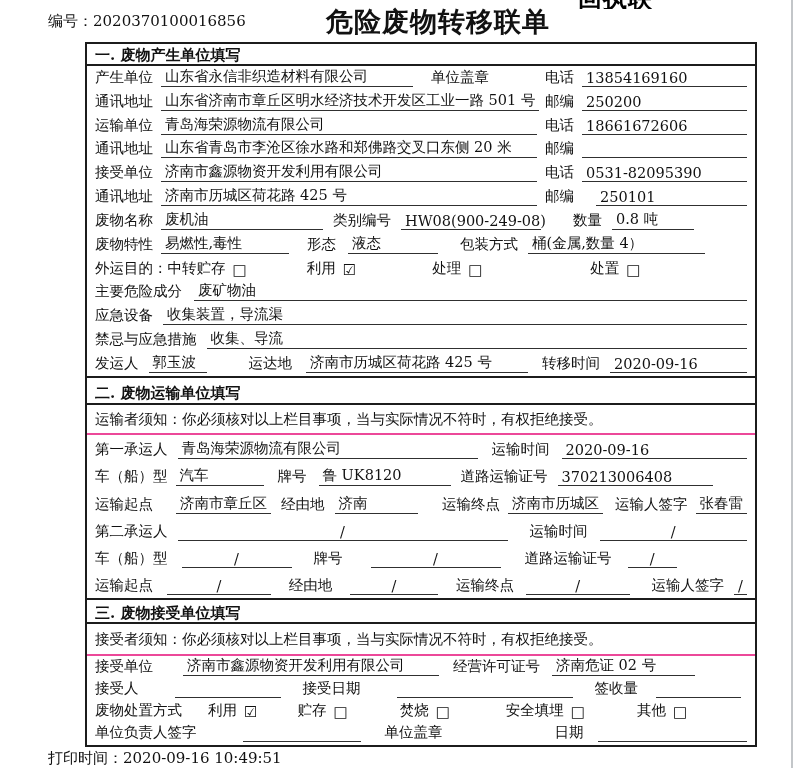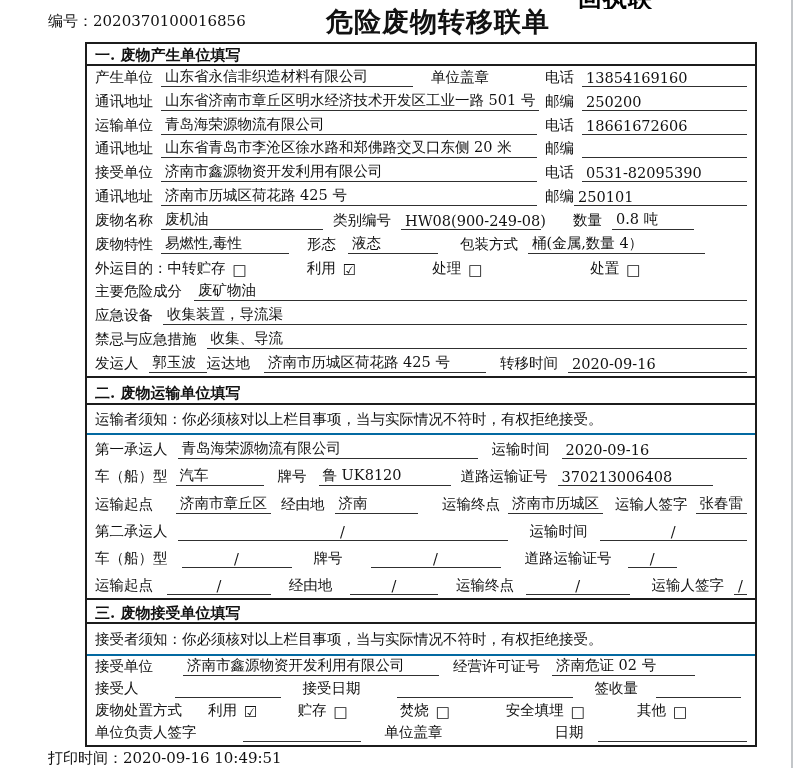--- a/index.html
+++ b/index.html
@@ -26,21 +26,21 @@
   .sec1 { height:335px; }
   .sec2 { height:224px; border-top:2px solid #1c1c1c; }
   .sec3 { flex:1; border-top:2px solid #1c1c1c; }
 
   .sec-h { font-weight:bold; font-size:15px; padding:2px 8px 0 8px;
     border-bottom:2px solid #1c1c1c; }
   .sec1 .sec-h { height:22px; }
   .sec2 .sec-h { height:27px; padding-top:6px; }
   .sec3 .sec-h { height:24px; padding-top:4px; }
 
-  .notice { border-bottom:2px solid #0369a1; display:flex; align-items:center;
+  .notice { border-bottom:2px solid #ec4899; display:flex; align-items:center;
     padding:12px 8px; font-size:14.5px; }
   .sec2 .notice { height:30px; }
   .sec3 .notice { height:32px; }
 
   .row { flex:1; display:flex; align-items:flex-end; padding:0 8px 3px 8px;
     font-size:14.5px; }
   .lbl { white-space:nowrap; }
   .u { border-bottom:1px solid #303030; padding:0 4px; white-space:nowrap;
     min-height:17px; }
   .u.ctr { text-align:center; }
@@ -131,21 +131,21 @@
         </div>
       </div>
 
       <div class="row">
         <div class="leftpart">
           <span class="lbl">通讯地址</span>
           <span class="u fill" style="margin-left:8px;margin-right:8px;">济南市历城区荷花路 425 号</span>
         </div>
         <div class="rightpart">
           <span class="lbl">邮编</span>
-          <span class="u fill" style="margin-left:0;">250101</span>
+          <span class="u fill" style="margin-left:22px;">250101</span>
         </div>
       </div>
 
       <div class="row">
         <span class="lbl">废物名称</span>
         <span class="u" style="width:162px;margin-left:8px;">废机油</span>
         <span class="lbl" style="margin-left:10px;">类别编号</span>
         <span class="u" style="width:140px;margin-left:10px;">HW08(900-249-08)</span>
         <span class="lbl" style="margin-left:32px;">数量</span>
         <span class="u" style="width:82px;margin-left:10px;">0.8 吨</span>
@@ -191,21 +191,21 @@
       </div>
 
       <div class="row">
         <span class="lbl">禁忌与应急措施</span>
         <span class="u fill" style="margin-left:10px;">收集、导流</span>
       </div>
 
       <div class="row">
         <span class="lbl">发运人</span>
         <span class="u" style="width:58px;margin-left:10px;">郭玉波</span>
-        <span class="lbl" style="text-align:right;">运达地</span>
+        <span class="lbl" style="margin-left:42px;text-align:right;">运达地</span>
         <span class="u" style="width:222px;margin-left:14px;">济南市历城区荷花路 425 号</span>
         <span class="lbl" style="margin-left:14px;">转移时间</span>
         <span class="u fill" style="margin-left:10px;">2020-09-16</span>
       </div>
     </div>
 
     <div class="sec sec2">
       <div class="sec-h">二. 废物运输单位填写</div>
       <div class="notice">运输者须知：你必须核对以上栏目事项，当与实际情况不符时，有权拒绝接受。</div>
 

